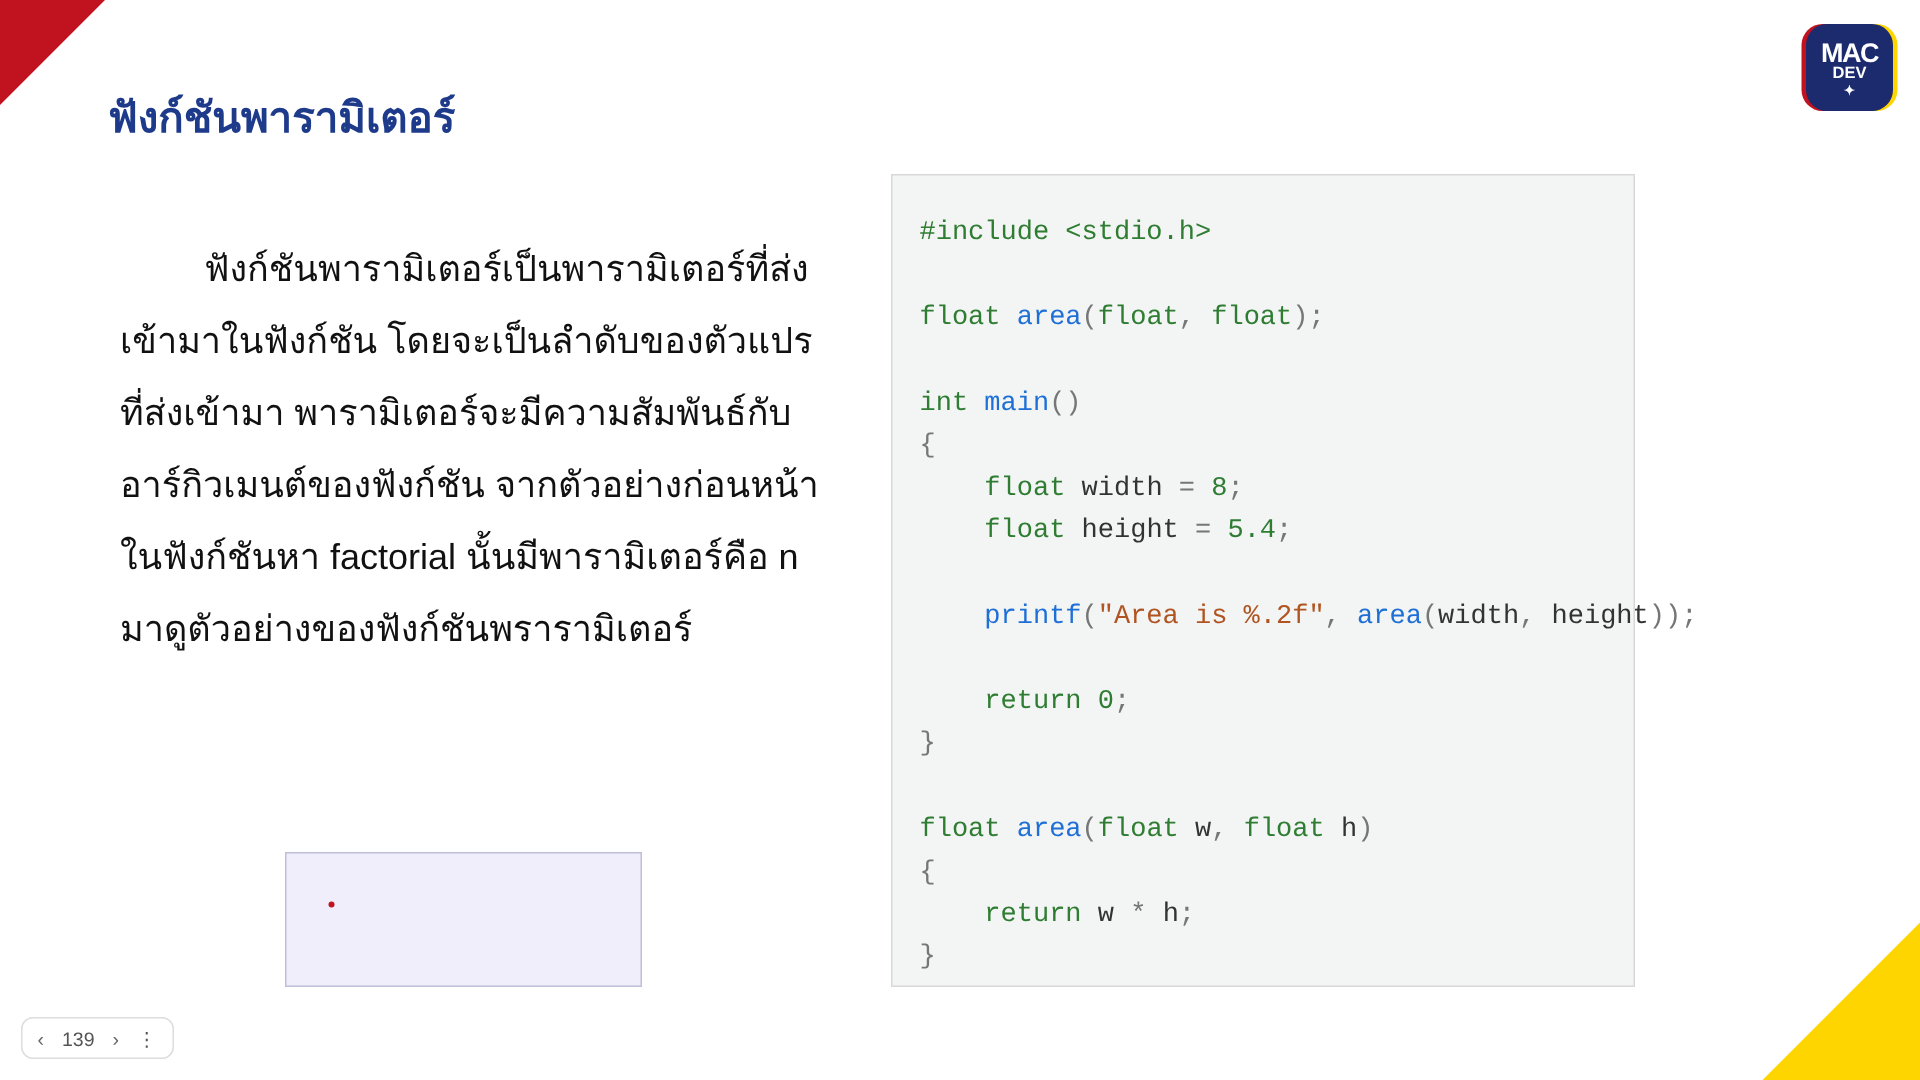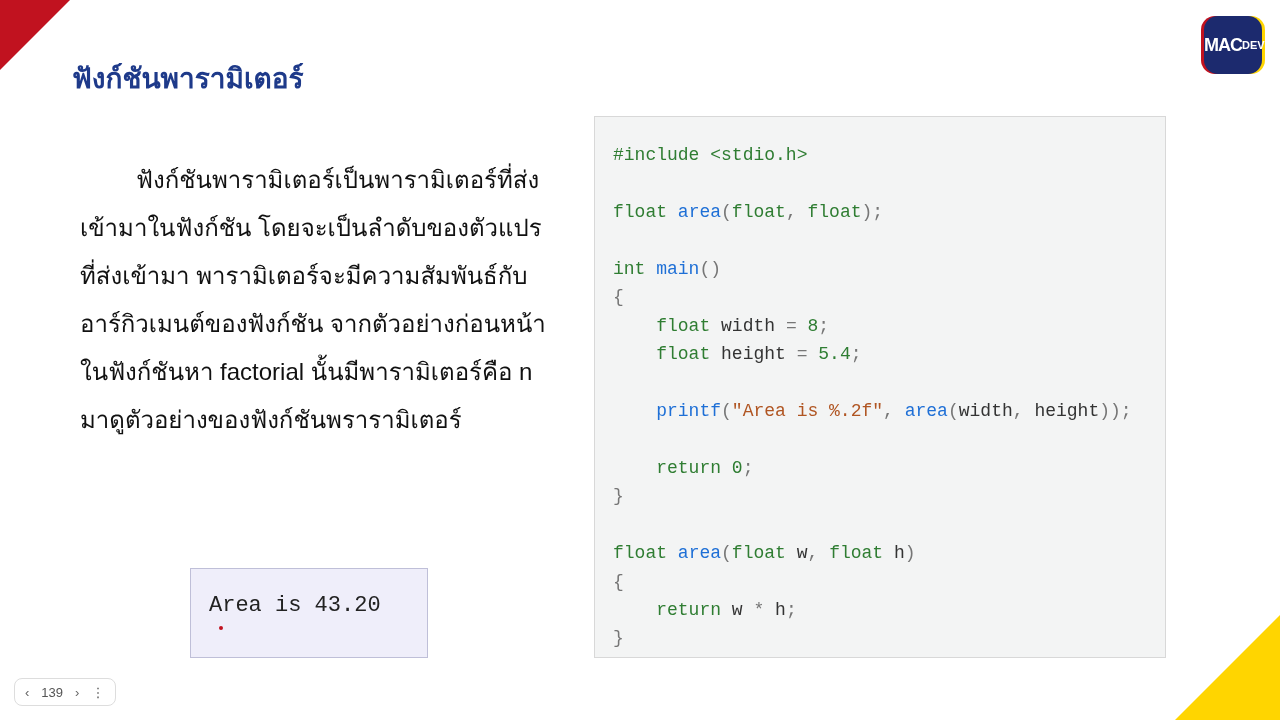--- a/index.html
+++ b/index.html
@@ -24,22 +24,22 @@
     width: 0; height: 0;
     border-bottom: 105px solid #ffd500;
     border-left: 105px solid transparent;
   }
   .logo {
     position: absolute;
     top: 16px; right: 18px;
     width: 58px; height: 58px;
     border-radius: 14px;
     background: #1c2a6e;
-    display: flex; flex-direction: row;
-    align-items: center; justify-content: flex-start;
+    display: flex; flex-direction: column;
+    align-items: center; justify-content: center;
     color: #fff;
     box-shadow: -3px 0 0 #c1121f, 3px 0 0 #ffd500;
   }
   .logo .l1 { font: 800 18px/1 sans-serif; letter-spacing: -1px; }
   .logo .l2 { font: 800 11px/1 sans-serif; }
   .logo .l3 { font: 700 9px/1 sans-serif; margin-top: 1px; }
 
   .slide-title {
     position: absolute;
     left: 72px; top: 56px;
@@ -70,21 +70,21 @@
   .output-box .dot {
     display: block;
     width: 4px; height: 4px;
     background: #c1121f;
     border-radius: 50%;
     margin-top: 8px; margin-left: 10px;
   }
   .code-box {
     position: absolute;
     left: 594px; top: 116px;
-    width: 572px; height: 542px;
+    width: 496px; height: 542px;
     background: #f3f4f4;
     border: 1px solid #d8d8d8;
     padding: 24px 18px;
     font-family: "Consolas","Courier New",monospace;
     font-size: 18px;
     line-height: 1.58;
     white-space: pre;
     color: #333;
   }
   .kw   { color: #2f7d32; }   
@@ -122,21 +122,20 @@
   <span class="l1">MAC</span>
   <span class="l2">DEV</span>
   <span class="l3">✦</span>
 </div>
 
 <h1 class="slide-title">ฟังก์ชันพารามิเตอร์</h1>
 
 <p class="body-text">ฟังก์ชันพารามิเตอร์เป็นพารามิเตอร์ที่ส่งเข้ามาในฟังก์ชัน โดยจะเป็นลำดับของตัวแปรที่ส่งเข้ามา พารามิเตอร์จะมีความสัมพันธ์กับอาร์กิวเมนต์ของฟังก์ชัน จากตัวอย่างก่อนหน้า ในฟังก์ชันหา factorial นั้นมีพารามิเตอร์คือ n มาดูตัวอย่างของฟังก์ชันพรารามิเตอร์</p>
 
 <div class="output-box">
-  <span>Area is 43.20</span>
   <span class="dot"></span>
 </div>
 
 <div class="code-box"><span class="kw">#include</span> <span class="tag">&lt;stdio.h&gt;</span>
 
 <span class="kw">float</span> <span class="fn">area</span><span class="pun">(</span><span class="kw">float</span><span class="pun">,</span> <span class="kw">float</span><span class="pun">);</span>
 
 <span class="kw">int</span> <span class="fn">main</span><span class="pun">()</span>
 <span class="pun">{</span>
     <span class="kw">float</span> <span class="id">width</span> <span class="op">=</span> <span class="num">8</span><span class="pun">;</span>

